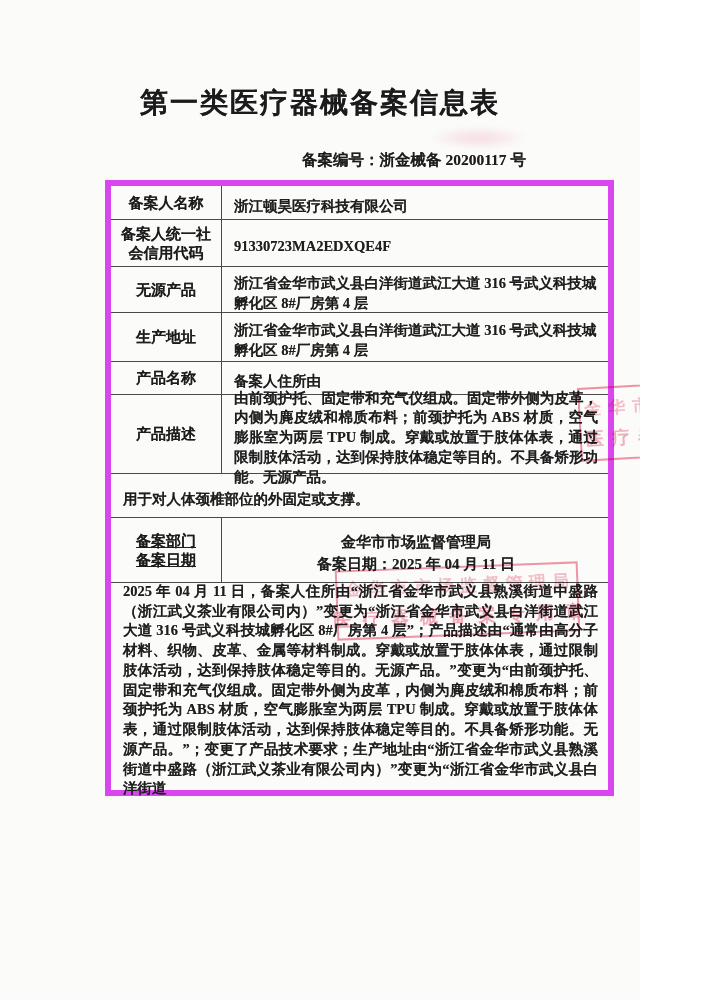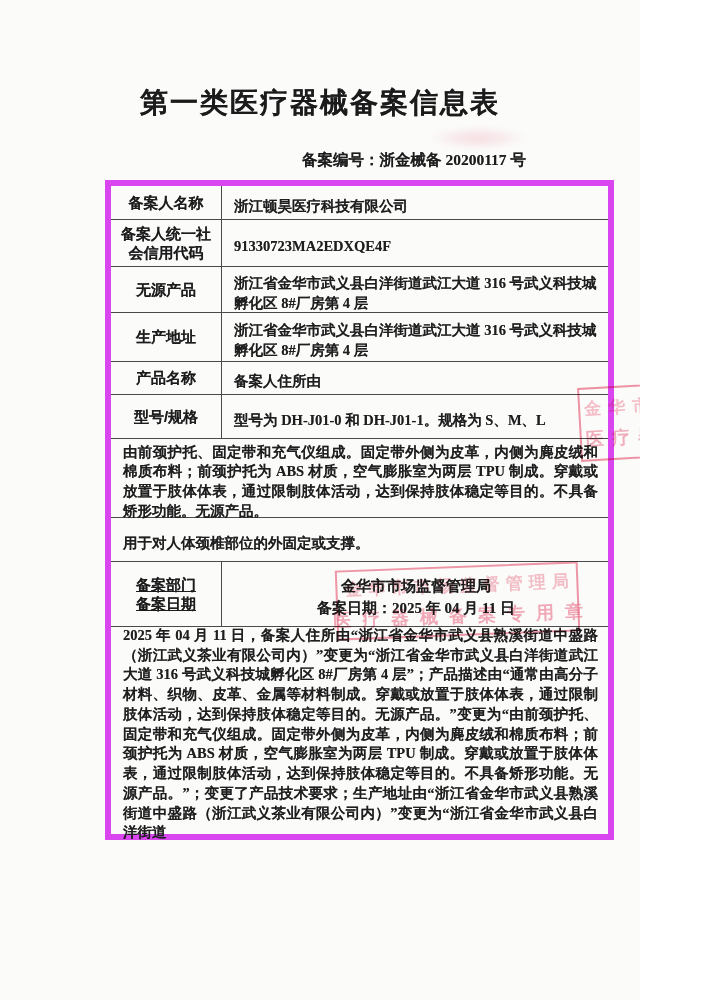--- a/index.html
+++ b/index.html
@@ -111,26 +111,23 @@
     <div class="row r4">
       <div class="cell-label">生产地址</div>
       <div class="cell-value">浙江省金华市武义县白洋街道武江大道 316 号武义科技城孵化区 8#厂房第 4 层</div>
     </div>
 
     <div class="row r5">
       <div class="cell-label">产品名称</div>
       <div class="cell-value">备案人住所由</div>
     </div>
 
-    <div class="row r6">
-      <div class="cell-label">型号/规格</div>
-      <div class="cell-value">型号为 DH-J01-0 和 DH-J01-1。规格为 S、M、L</div>
-    </div>
 
     <div class="row r7">
+      <div class="cell-label">产品描述</div>
       <div class="cell-value change-value">由前颈护托、固定带和充气仪组成。固定带外侧为皮革，内侧为麂皮绒和棉质布料；前颈护托为 ABS 材质，空气膨胀室为两层 TPU 制成。穿戴或放置于肢体体表，通过限制肢体活动，达到保持肢体稳定等目的。不具备矫形功能。无源产品。</div>
     </div>
 
     <div class="row r8">
       <div class="cell-value">用于对人体颈椎部位的外固定或支撑。</div>
     </div>
 
 
     <div class="row r10">
       <div class="cell-label">

